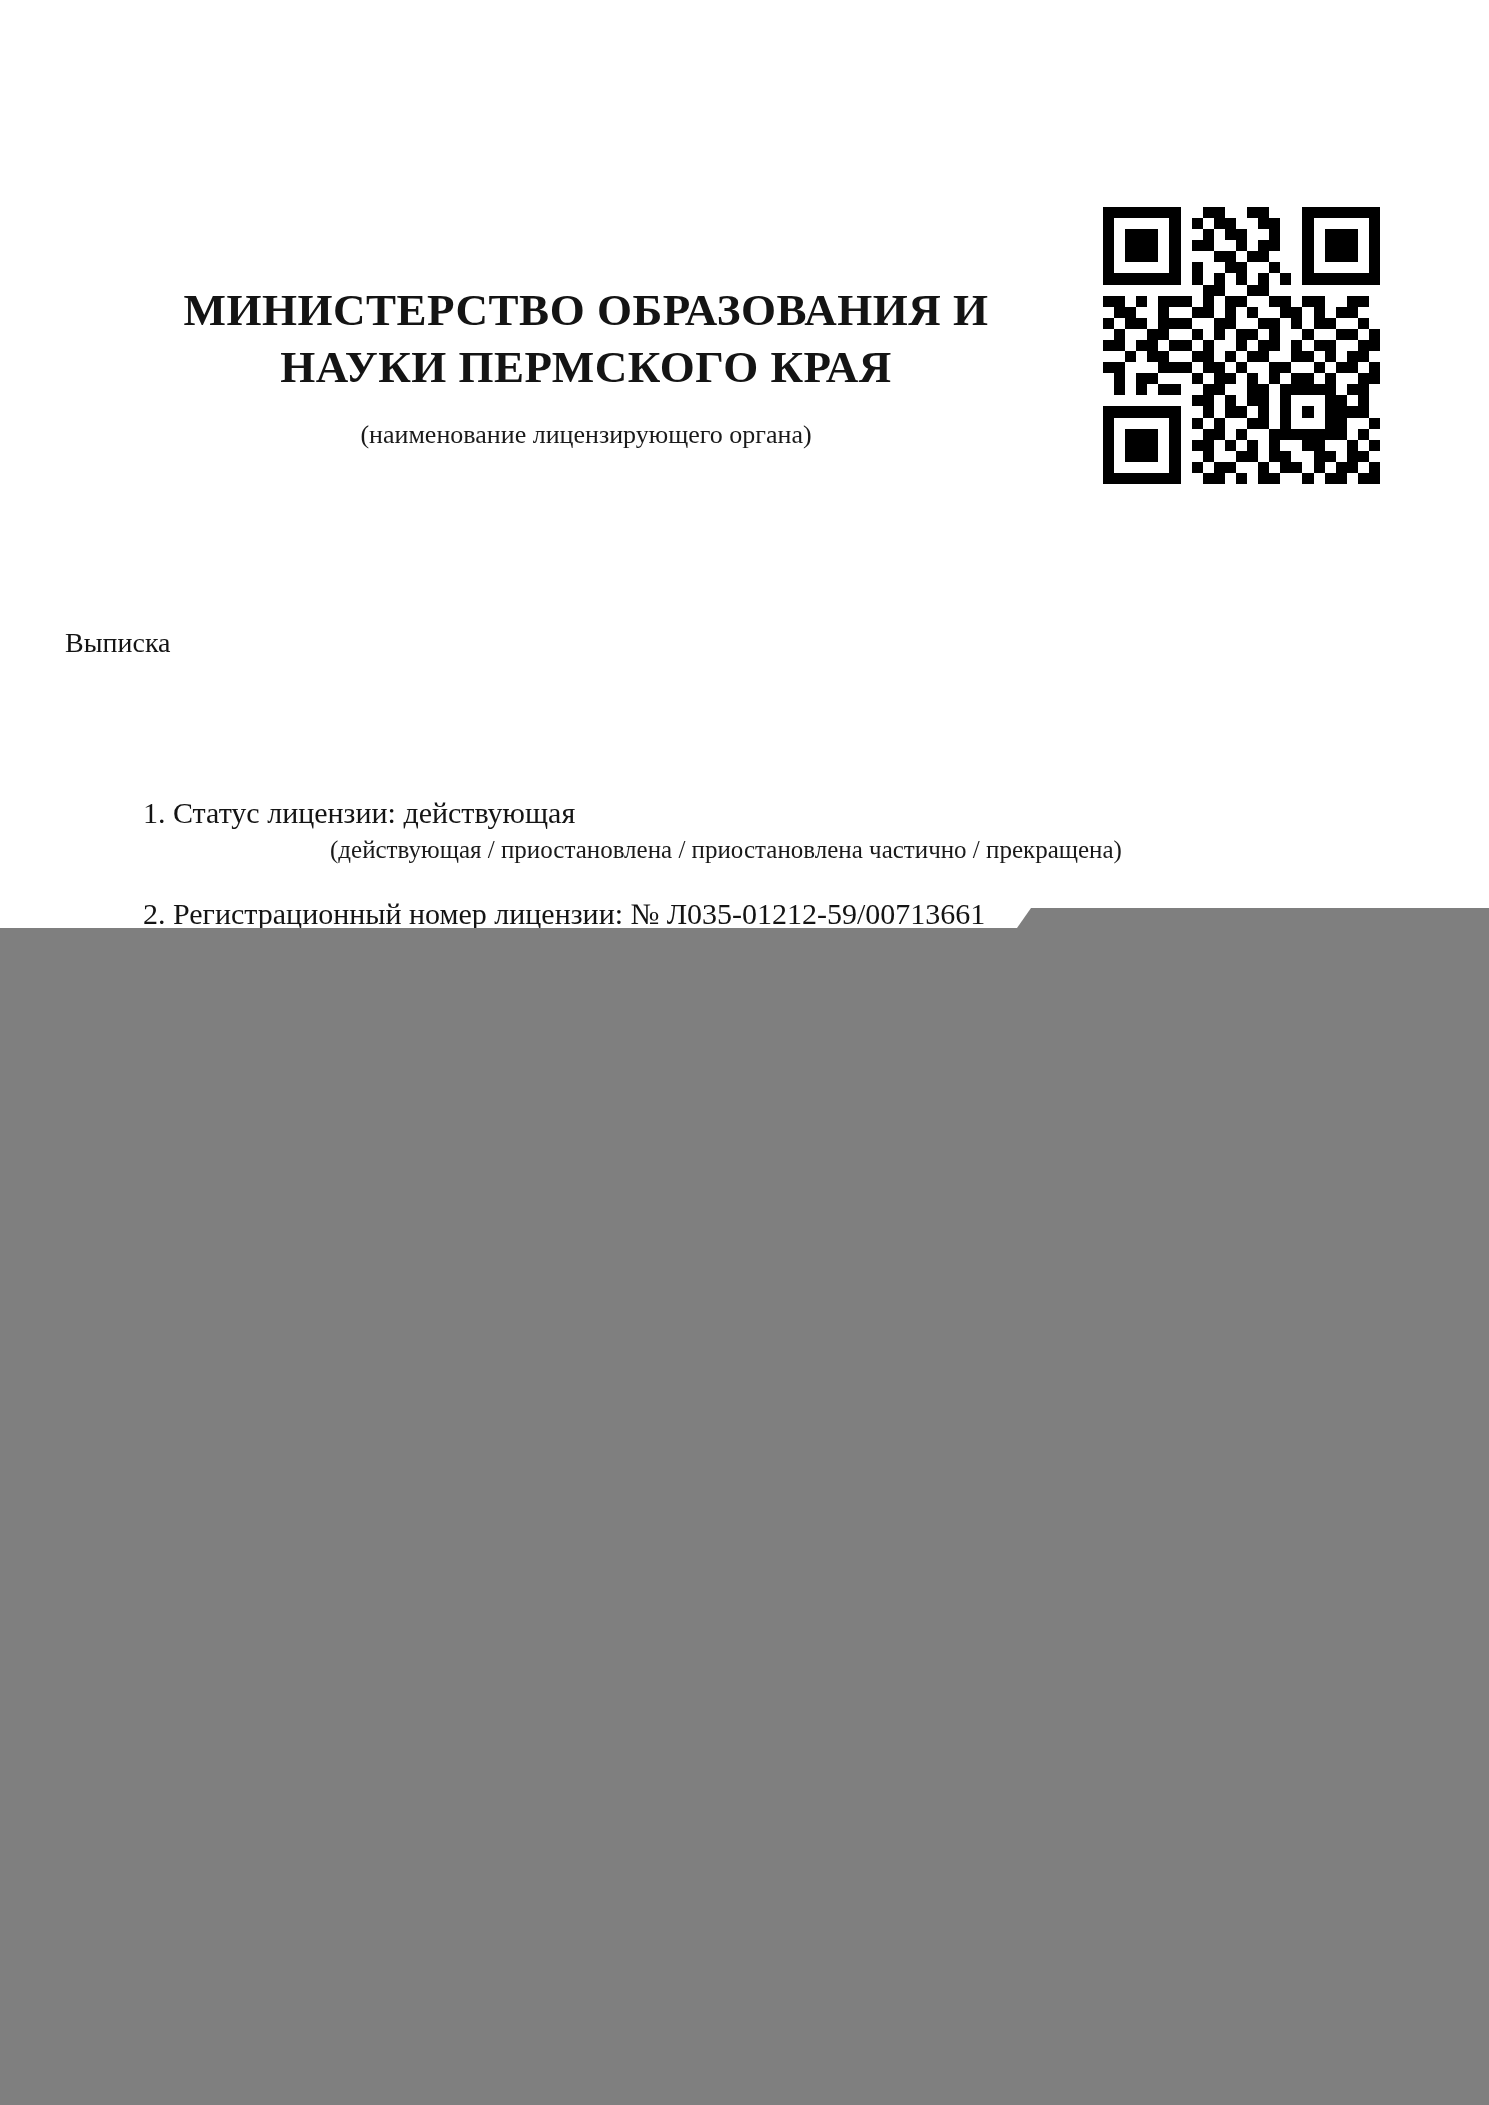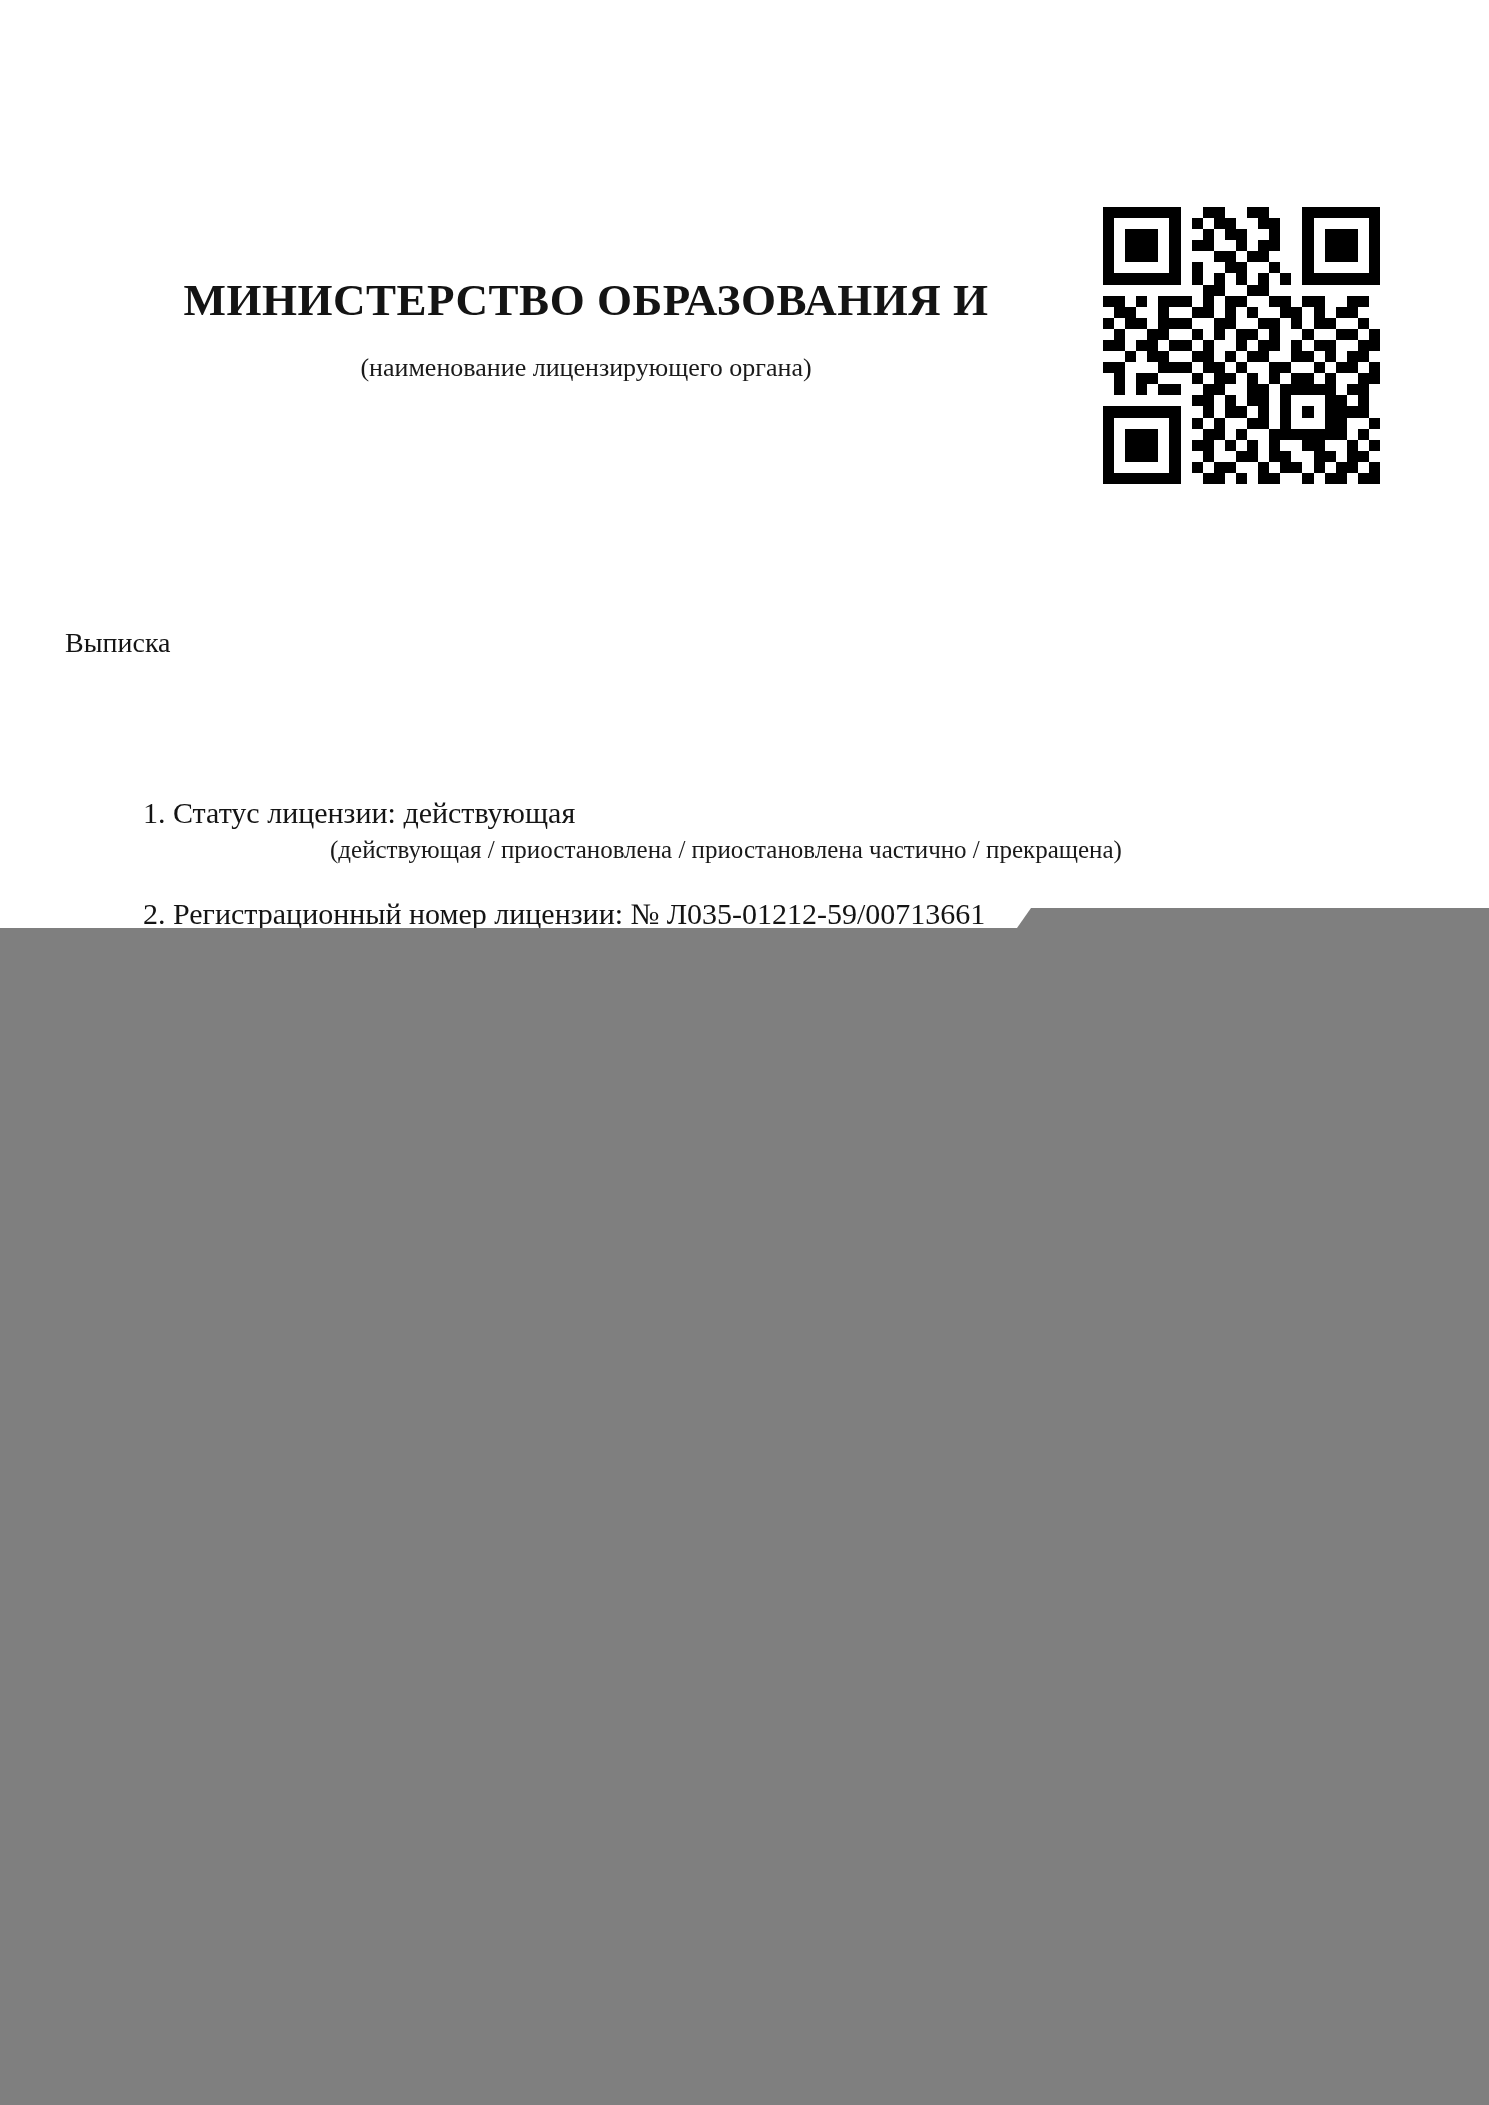--- a/index.html
+++ b/index.html
@@ -23,20 +23,21 @@
     top: 272px;
     width: 1172px;
     text-align: center;
   }
   .ministry-title {
     font-size: 45px;
     font-weight: bold;
     line-height: 57px;
     letter-spacing: 0.5px;
     color: #141414;
+    margin-top: 10px;
   }
   .ministry-caption {
     margin-top: 24px;
     font-size: 26px;
     line-height: 30px;
     color: #1a1a1a;
   }
 
   
   .qr-box {
@@ -99,20 +100,21 @@
     border-left: 14px solid transparent;
     border-bottom: 20px solid transparent; 
   }
 </style>
 </head>
 <body>
 
 <div class="abs header-block">
   <div class="ministry-title">
     <div>МИНИСТЕРСТВО ОБРАЗОВАНИЯ И</div>
+    <div>НАУКИ ПЕРМСКОГО КРАЯ</div>
   </div>
   <div class="ministry-caption">(наименование лицензирующего органа)</div>
 </div>
 
 <div class="abs qr-box">
   <svg viewBox="0 0 25 25" shape-rendering="crispEdges" xmlns="http://www.w3.org/2000/svg">
       <rect x="0" y="0" width="1" height="1" fill="#000000"></rect>
       <rect x="1" y="0" width="1" height="1" fill="#000000"></rect>
       <rect x="2" y="0" width="1" height="1" fill="#000000"></rect>
       <rect x="3" y="0" width="1" height="1" fill="#000000"></rect>

